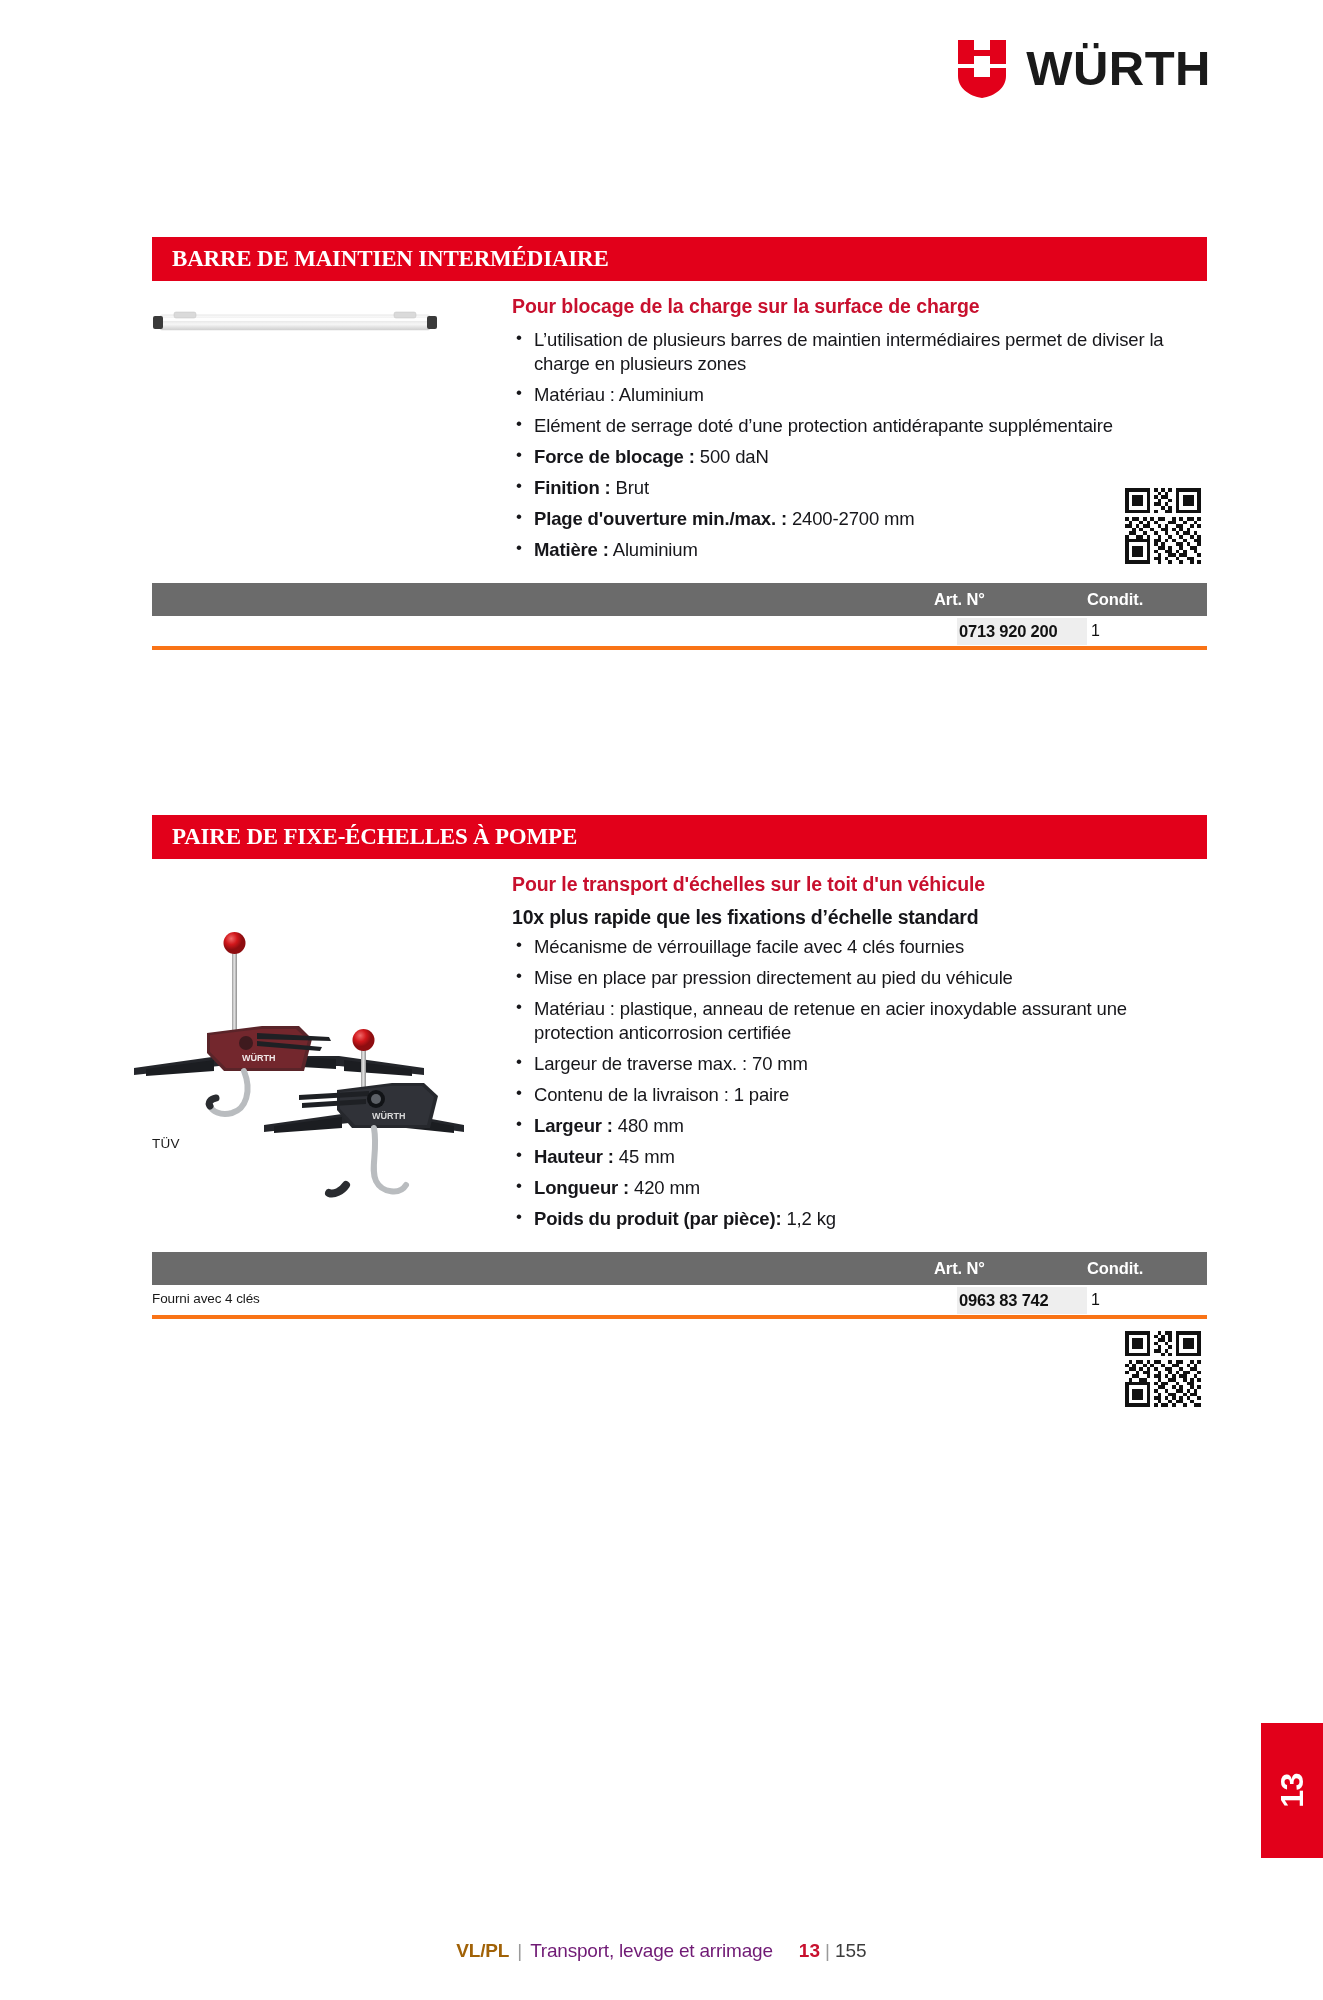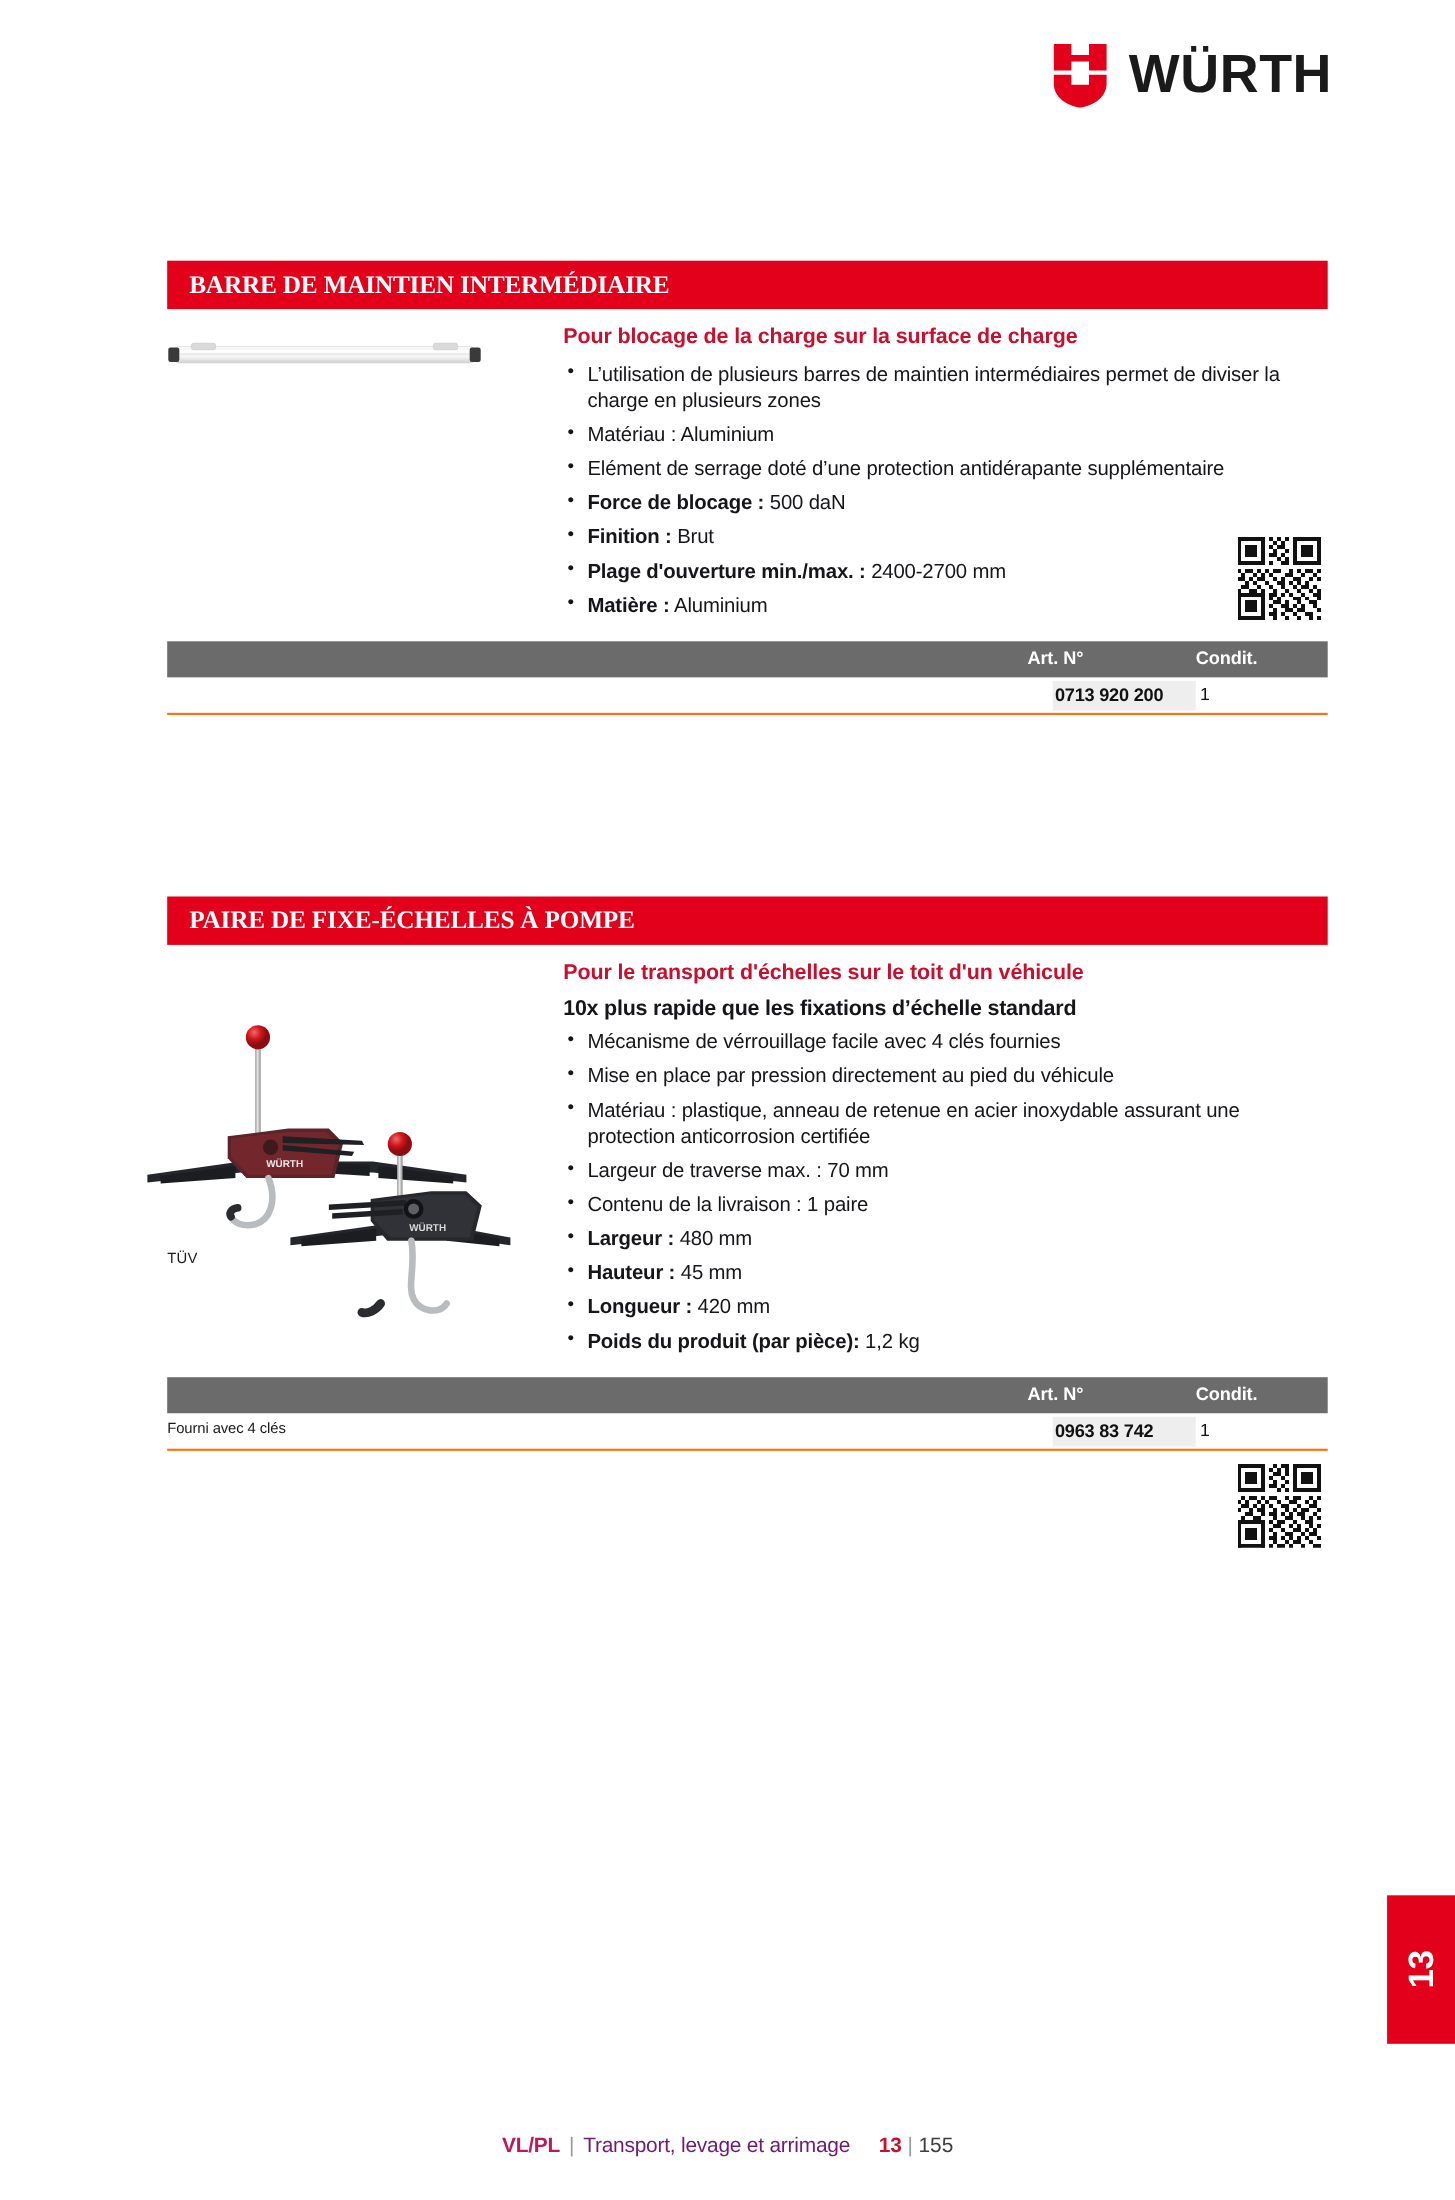--- a/index.html
+++ b/index.html
@@ -150,21 +150,21 @@
     letter-spacing: -0.1px;
   }
   .th-art { width: 130px; text-align: left; }
   .th-cond { width: 120px; text-align: left; margin-left: 23px; }
 
   .art-row {
     height: 34px;
     display: flex;
     align-items: center;
     justify-content: flex-end;
-    border-bottom: 2px solid #f97316;
+    border-bottom: 4px solid #f97316;
     background: #ffffff;
   }
   .td-art {
     width: 130px;
     background: #eeeeee;
     height: 27px;
     line-height: 27px;
     font-size: 16.5px;
     font-weight: bold;
     color: #111111;
@@ -220,21 +220,21 @@
     left: 0;
     right: 0;
     bottom: 38px;
     display: flex;
     justify-content: center;
     align-items: baseline;
     gap: 0px;
     font-size: 19px;
     color: #4a4a4a;
   }
-  .footer .f-vlpl { font-weight: bold; color: #be185d; letter-spacing: -0.2px;}
+  .footer .f-vlpl { font-weight: bold; color: #a16207; letter-spacing: -0.2px;}
   .footer .f-sep { color: #9a9a9a; margin: 0 8px; }
   .footer .f-cat { color: #701a75; letter-spacing: -0.2px; }
   .footer .f-page { color: #C8102E; font-weight: bold; margin-left: 26px; }
   .footer .f-sep2 { color: #9a9a9a; margin: 0 5px; }
   .footer .f-total { color: #3d3d3d; }
 
   
   .img-bar { position: absolute; left: -2px; top: 8px; }
   .img-ladder { position: absolute; left: -28px; top: 40px; }
 </style>

